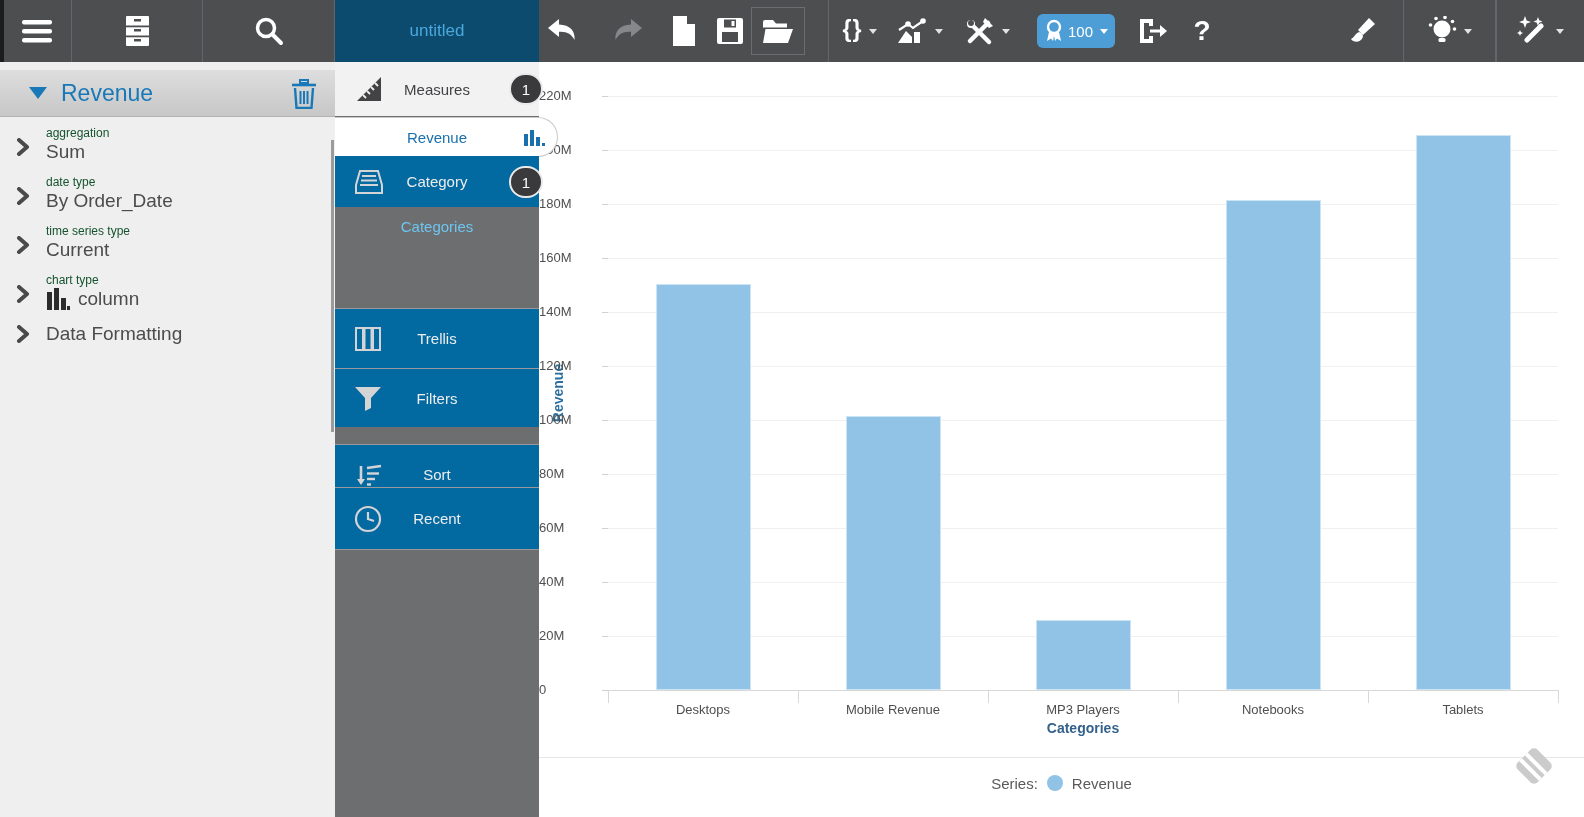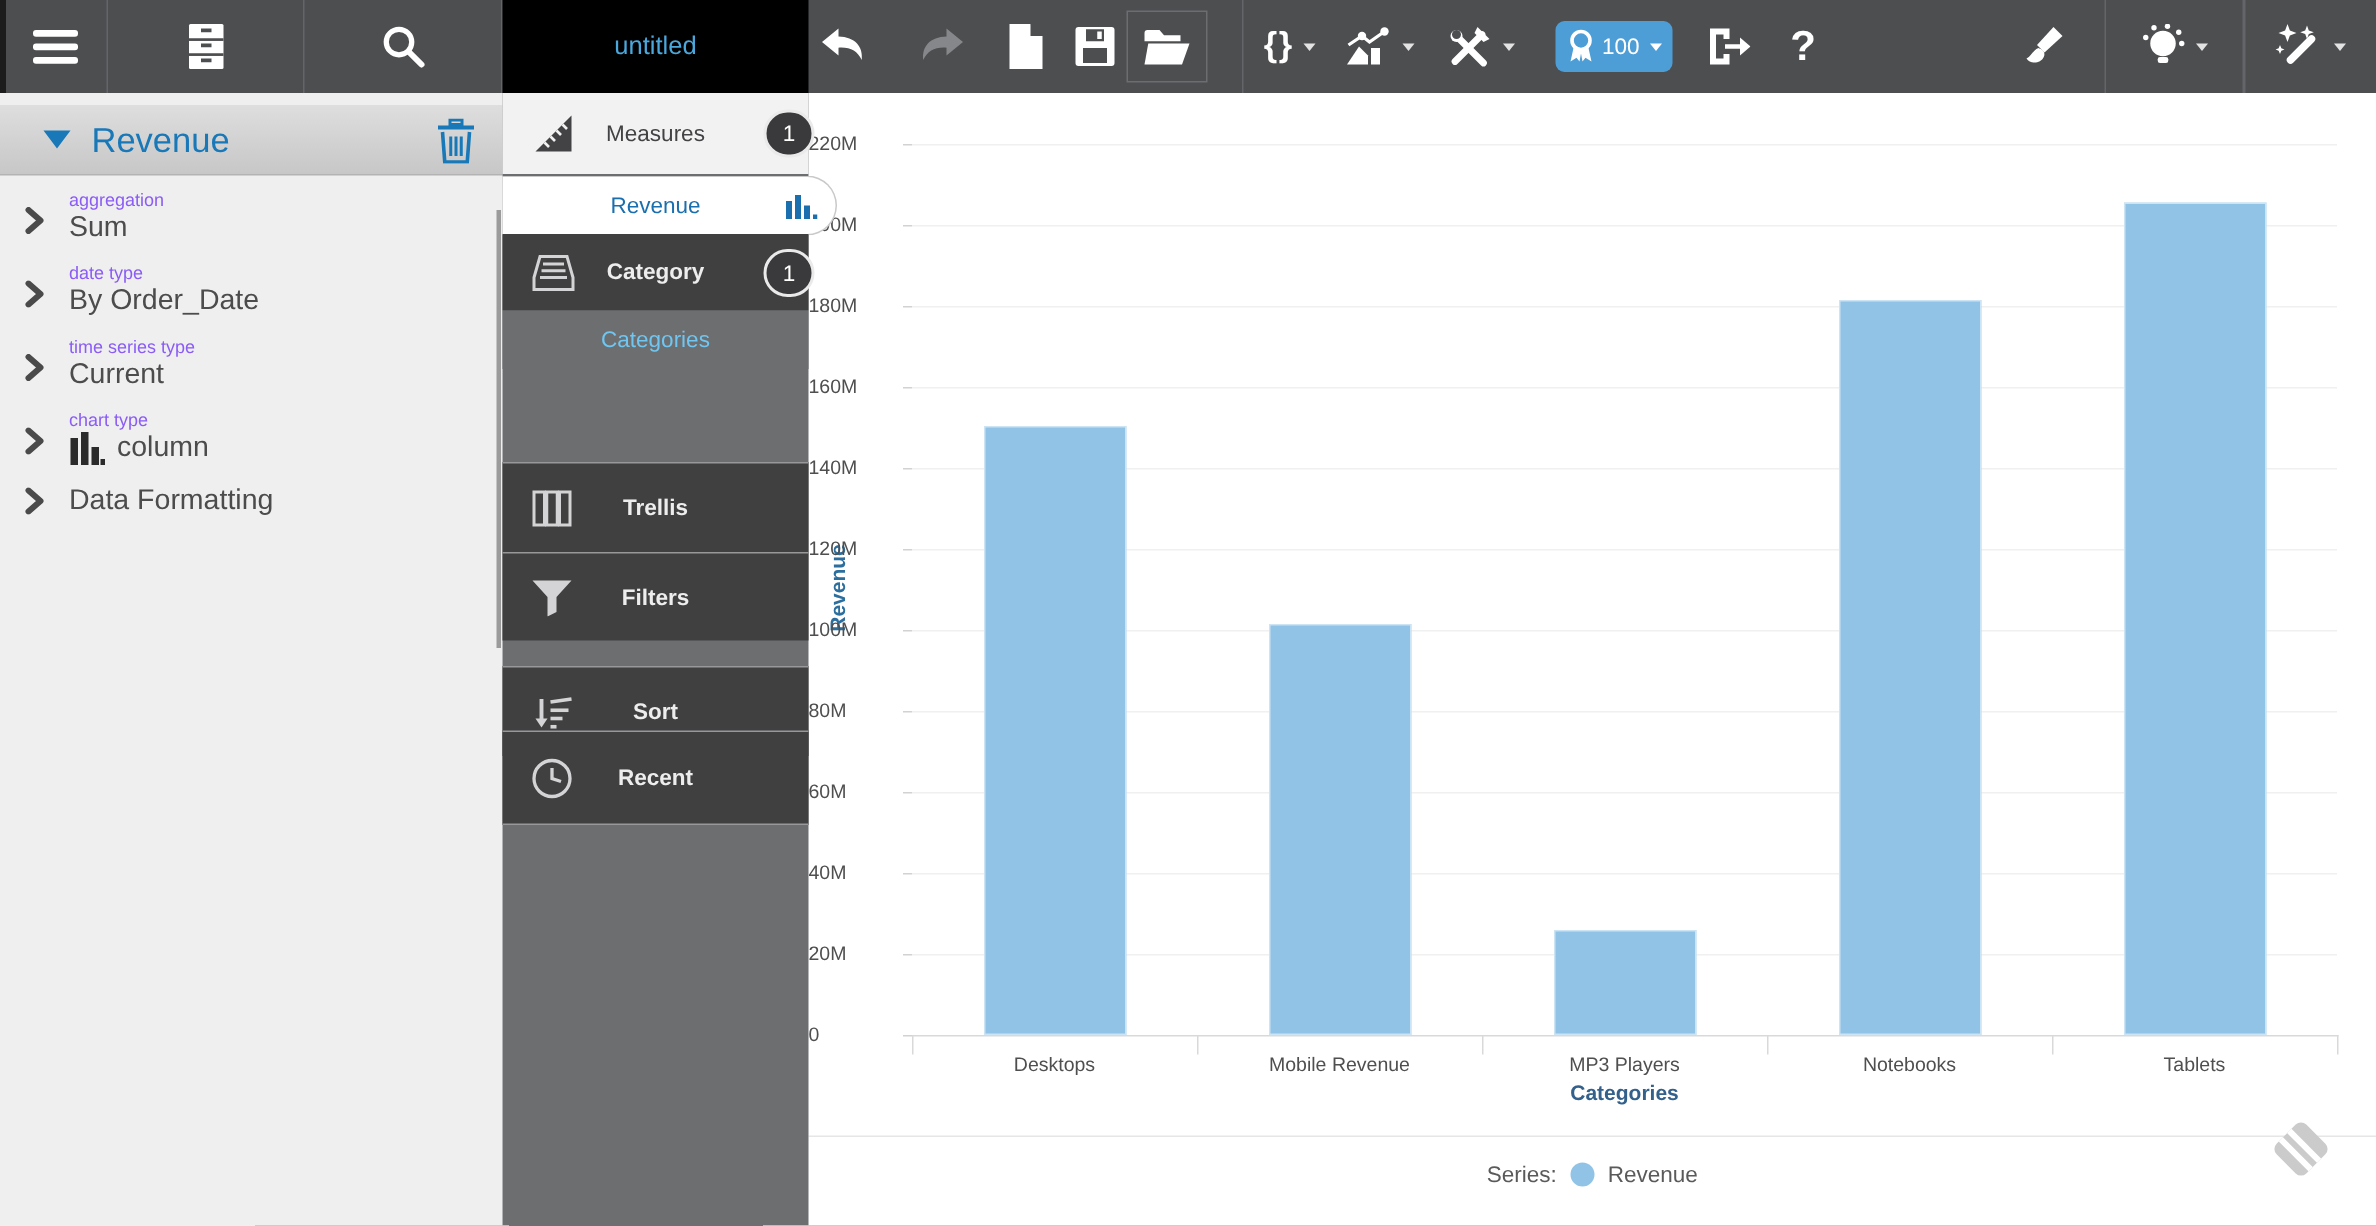--- a/index.html
+++ b/index.html
@@ -5,21 +5,21 @@
   * { margin:0; padding:0; box-sizing:border-box; }
   body { font-family:"Liberation Sans", sans-serif; background:#888; }
   .app { position:relative; width:1584px; height:817px; overflow:hidden; background:#fff;
          outline:1px solid #a9a9a9; }
 
   
   .toolbar { position:absolute; left:0; top:0; width:1584px; height:62px; background:#4d4e50; z-index:20; }
   .tb-edge { position:absolute; left:0; top:0; width:4px; height:62px; background:#1c1c1c; }
   .tbtn { position:absolute; top:0; height:62px; display:flex; align-items:center; justify-content:center; cursor:pointer; }
   .tb-sec { border-right:1px solid #646568; }
-  .tb-title { background:#000000; color:#4aa8dd; font-size:17px; }
+  .tb-title { background:#0c4a6e; color:#4aa8dd; font-size:17px; }
   .caret { width:0; height:0; border:4px solid transparent; border-top:5px solid #e3e3e3; margin-left:7px; margin-top:5px; }
   .braces { color:#fff; font-size:23px; font-weight:bold; letter-spacing:1px; padding-bottom:4px; }
   .qmark { color:#fff; font-size:28px; font-weight:bold; }
   .tb-sep { position:absolute; top:0; width:1px; height:62px; background:#646568; }
   .blue-btn { position:absolute; left:1037px; top:14px; width:78px; height:34px; background:#4d9ed6;
               border-radius:6px; display:flex; align-items:center; justify-content:center; cursor:pointer; }
   .blue-btn span.score { color:#fff; font-size:15px; margin-left:4px; }
   .folder-outline { position:absolute; left:751px; top:7px; width:54px; height:48px; border:1px solid #6c6d70; }
   .grp { border-left:1px solid #646568; border-right:1px solid #646568; }
 
@@ -31,32 +31,32 @@
   .lp-tri { width:0; height:0; border-left:9px solid transparent; border-right:9px solid transparent;
             border-top:12px solid #1878b8; margin-left:29px; }
   .lp-title { color:#1878b8; font-size:23px; margin-left:14px; }
   .lp-trash { position:absolute; right:18px; top:9px; cursor:pointer; }
   .lp-scroll { position:absolute; right:1px; top:78px; width:3px; height:292px; background:#9b9b9b; }
   .lp-items { position:absolute; left:0; top:64px; width:335px; }
   .lp-item { display:flex; margin-bottom:12px; cursor:pointer; }
   .lp-chev { width:46px; display:flex; justify-content:center; padding-top:12px; flex:none; }
   .lp-item.nolabel .lp-chev { padding-top:3px; }
   .lp-item.nolabel { margin-top:8px; margin-bottom:16px; }
-  .lp-sub { font-size:12px; color:#8b5cf6; line-height:14px; }
+  .lp-sub { font-size:12px; color:#14532d; line-height:14px; }
   .lp-val { font-size:19px; color:#4c4c4c; line-height:23px; display:flex; align-items:center; }
   .lp-val .mini-col { margin-right:8px; }
 
   
   .field-panel { position:absolute; left:335px; top:62px; width:204px; height:755px; background:#6d6e70; z-index:12; overflow:visible; }
   .fp-row { position:absolute; left:0; width:204px; display:flex; align-items:center; justify-content:center; cursor:pointer; }
   .fp-icon { position:absolute; left:19px; display:flex; align-items:center; }
   .fp-label { font-size:15px; color:#ededee; }
   .fp-light { background:#f2f2f3; }
   .fp-light .fp-label { color:#434345; }
-  .fp-gray { background:#404040; border-top:1px solid #98989b;font-weight:bold; }
+  .fp-gray { background:#0369a1; border-top:1px solid #98989b; }
   .fp-sub { position:absolute; left:0; width:204px; background:#6d6e70; display:flex; align-items:center; justify-content:center; cursor:pointer; }
   .fp-sub span { font-size:15px; color:#6ec6f1; }
   .fp-tab { position:absolute; left:0; top:55px; width:223px; height:40px; background:#fff;
             border:1px solid #c9c9c9; border-left:none; border-radius:0 20px 20px 0;
             display:flex; align-items:center; cursor:pointer; }
   .fp-tab .tab-label { width:204px; text-align:center; font-size:15px; color:#1a6fae; }
   .fp-tab .tab-icon { position:absolute; right:12px; top:10px; }
   .fp-badge { position:absolute; right:-4px; width:34px; height:32px; background:#3a3a3c;
               border:2px solid #eaeaea; border-radius:16px; color:#fff; font-size:15px;
               display:flex; align-items:center; justify-content:center; }

